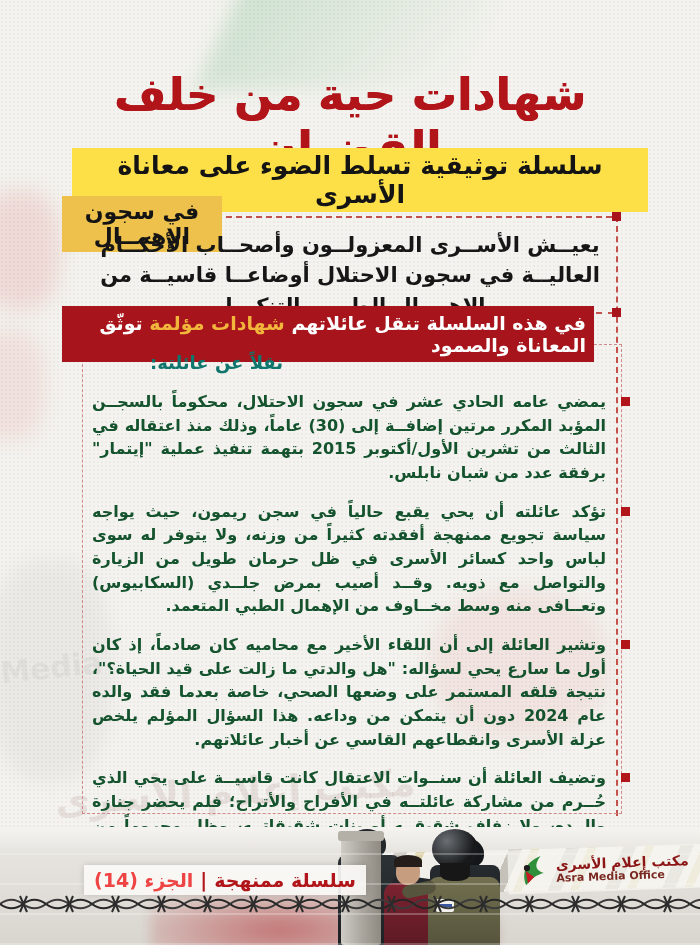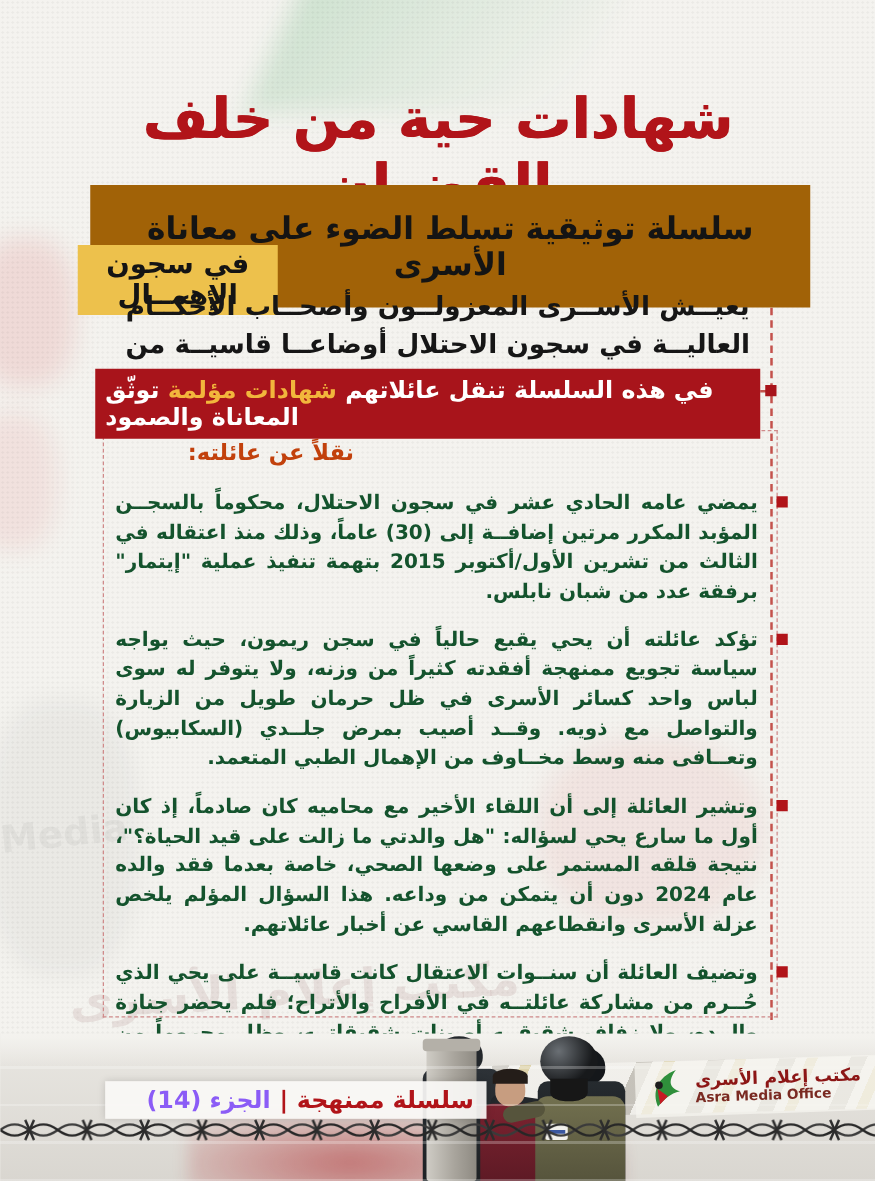--- a/index.html
+++ b/index.html
@@ -28,38 +28,38 @@
   .wm-2{left:0px; top:650px; font-size:30px; color:rgba(140,140,140,0.10); transform:rotate(-6deg);}
 
   
   .main-title{
     position:absolute; top:68px; left:40px; right:40px; z-index:3;
     text-align:center; color:#b11419; font-size:45px; font-weight:bold;
     text-shadow:0.6px 0 #b11419;
   }
   .subtitle{
     position:absolute; top:148px; left:72px; right:52px; z-index:3;
-    background:#a16207; color:#141414; font-size:25px; font-weight:bold;
-    text-align:center; padding:20px 8px;
+    background:#fde047; color:#141414; font-size:25px; font-weight:bold;
+    text-align:center; padding:3px 8px;
   }
   .subtitle-tail{
     position:absolute; top:196px; right:636px; z-index:3; 
     left:62px; width:148px; right:auto;
     background:#edc14c; color:#141414; font-size:22px; font-weight:bold;
     text-align:center; padding:3px 6px;
   }
   .intro{
     position:absolute; top:230px; left:70px; right:70px; z-index:3;
     color:#161616; font-size:21px; font-weight:bold; line-height:1.45;
     text-align:center;
   }
   .banner{
-    position:absolute; top:295px; left:62px; width:532px; z-index:3;
+    position:absolute; top:306px; left:62px; width:532px; z-index:3;
     background:#a8141b; color:#ffffff; font-size:19px; font-weight:bold;
-    text-align:left; padding:6px 8px; box-sizing:border-box;margin-left:14px;
+    text-align:right; padding:6px 8px; box-sizing:border-box;
   }
   .banner .hl{color:#f2b63c;}
 
   
   .dash-h{position:absolute; top:216px; left:216px; width:396px; border-top:2px dashed #c4524c; z-index:2;}
   .dash-v{position:absolute; top:216px; left:616px; height:600px; border-left:2px dashed #c4524c; z-index:2;}
   .dash-banner{position:absolute; top:312px; left:596px; width:18px; border-top:2px dashed #c4524c; z-index:2;}
   .sq{position:absolute; width:9px; height:9px; background:#a8141b; z-index:2;}
   .sq-1{top:212px; left:612px;}
   .sq-2{top:308px; left:612px;}
@@ -69,21 +69,21 @@
   }
 
   
   .prisoner-title{
     position:absolute; top:341px; left:300px; width:327px; z-index:4;
     background:#edc14c; color:#1b1b1b; font-size:22px; font-weight:bold;
     text-align:center; padding:5px 10px; box-sizing:border-box;
   }
   .source-label{
     position:absolute; top:352px; left:150px; z-index:4;
-    color:#c2410c; font-size:18px; font-weight:bold;
+    color:#0f766e; font-size:18px; font-weight:bold;
   }
   .paragraphs{
     position:absolute; top:390px; right:94px; left:92px; z-index:3;
   }
   .paragraphs p{
     position:relative; margin:0 0 15px 0;
     color:#14532d; font-size:16px; font-weight:bold; line-height:1.48;
     text-align:justify;
   }
   .paragraphs p::before{
@@ -138,21 +138,21 @@
   .wire{position:absolute; left:0; top:66px; width:700px; height:22px; z-index:8;}
 
   .series-chip{
     position:absolute; left:84px; top:38px; z-index:9;
     background:rgba(250,249,246,0.92); padding:4px 10px;
     display:flex; align-items:center; gap:7px; direction:rtl;
     font-size:19px; font-weight:bold; box-shadow:0 0 6px rgba(0,0,0,0.15);
   }
   .series-chip .red{color:#b11419;}
   .series-chip .divider{color:#b11419;}
-  .series-chip .dark{color:#8b5cf6;margin-left:23px;}
+  .series-chip .dark{color:#ef4444;}
 
   .logo{
     position:absolute; left:508px; top:20px; z-index:9; width:185px;
     display:flex; align-items:center; gap:6px; direction:ltr;
     background:rgba(246,244,239,0.75); padding:4px 6px; transform:rotate(-2deg);
   }
   .logo-texts{display:flex; flex-direction:column; line-height:1.15;}
   .logo-ar{font-size:14px; font-weight:bold; color:#8c1616; direction:rtl; text-align:left;}
   .logo-en{font-size:11px; font-weight:bold; color:#7a2a22;}
 </style>

